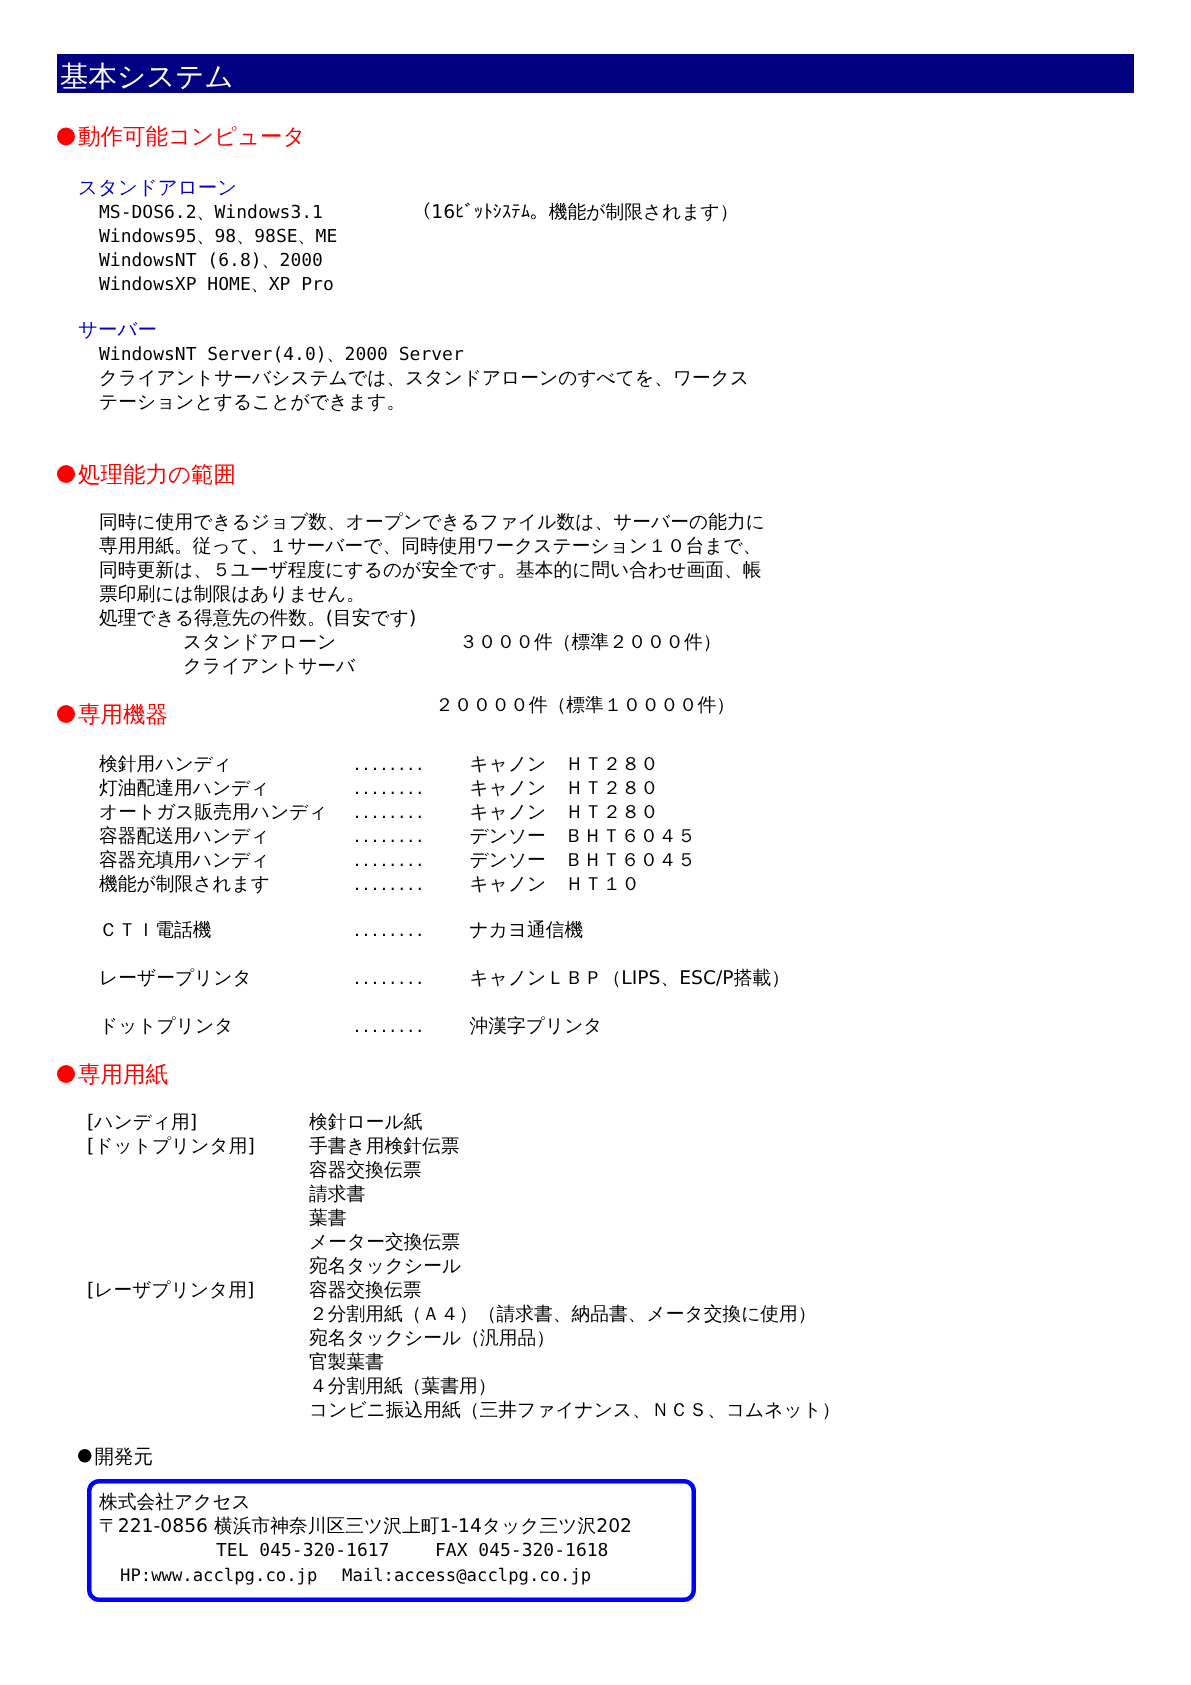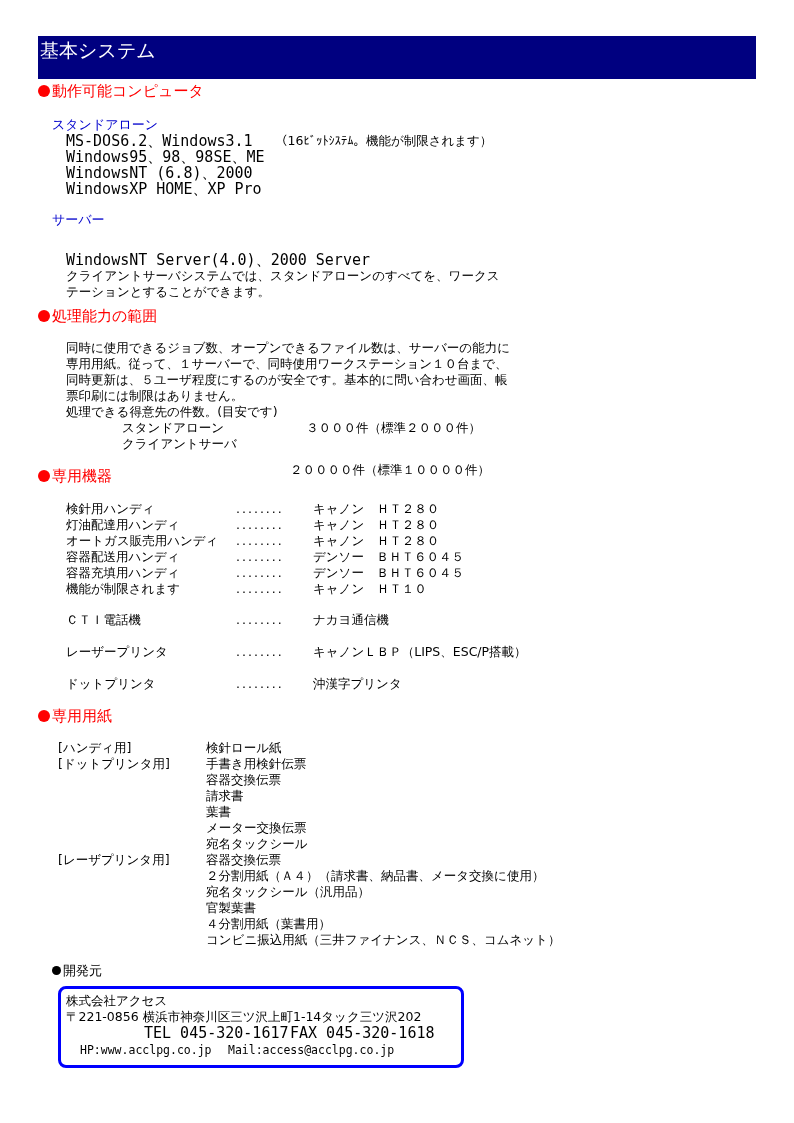--- a/index.html
+++ b/index.html
@@ -1,25 +1,25 @@
 <!DOCTYPE html>
 <html><head>
 <meta charset="utf-8">
 <style>
   html, body { margin: 0; padding: 0; background: #ffffff; }
   body { width: 794px; height: 1123px; position: relative; overflow: hidden;
          font-family: "DejaVu Sans", "Liberation Sans", sans-serif; color: #000; }
   .abs { position: absolute; white-space: nowrap; }
-  .titlebar { left: 38px; top: 36px; width: 718px; height: 43px; background: #000080; }
+  .titlebar { left: 38px; top: 36px; width: 718px; height: 26px; background: #000080; }
   .titlebar span { position: absolute; left: 2px; top: 2px; color: #fff; font-size: 19px; letter-spacing: 0px; }
   .sec { font-size: 15px; color: #ff0000; }
   .sec .dot { display: inline-block; width: 12px; height: 12px; border-radius: 50%; background: #ff0000; margin-right: 2px; vertical-align: -1px; }
   .sub { font-size: 13px; color: #0000cc; }
   .t { font-size: 12.5px; line-height: 16px; }
-  .mono { font-family: "DejaVu Sans Mono", "Liberation Mono", monospace; font-size: 15px; line-height: 16px; }
+  .mono { font-family: "DejaVu Sans Mono", "Liberation Mono", monospace; font-size: 12px; line-height: 16px; }
   .box { position: absolute; left: 58px; top: 986px; width: 400px; height: 76px; border: 3px solid #0000ff; border-radius: 8px; }
   .dev { font-size: 13px; }
   .dev .bdot { display:inline-block; width: 9px; height: 9px; border-radius: 50%; background:#000; margin-right: 2px; vertical-align: 0px; }
 </style>
 </head>
 <body>
 
 <div class="abs titlebar">
   <span>基本システム</span>
 </div>
@@ -30,21 +30,21 @@
 <div class="abs sub" style="left:52px; top:116px;">スタンドアローン</div>
 <div class="abs mono" style="left:66px; top:133px;">
   <div>MS-DOS6.2、Windows3.1</div>
   <div>Windows95、98、98SE、ME</div>
   <div>WindowsNT (6.8)、2000</div>
   <div>WindowsXP HOME、XP Pro</div>
 </div>
 <div class="abs t" style="left:275px; top:133px;">（16ﾋﾞｯﾄｼｽﾃﾑ。機能が制限されます）</div>
 
 <div class="abs sub" style="left:52px; top:211px;">サーバー</div>
-<div class="abs" style="left:66px; top:228px;margin-top:24px;">
+<div class="abs" style="left:66px; top:228px;">
   <div class="mono">WindowsNT Server(4.0)、2000 Server</div>
   <div class="t">クライアントサーバシステムでは、スタンドアローンのすべてを、ワークス</div>
   <div class="t">テーションとすることができます。</div>
 </div>
 
 <div class="abs sec" style="left:38px; top:307px;">
   <span class="dot"></span><span>処理能力の範囲</span>
 </div>
 <div class="abs t" style="left:66px; top:340px;">
   <div>同時に使用できるジョブ数、オープンできるファイル数は、サーバーの能力に</div>

